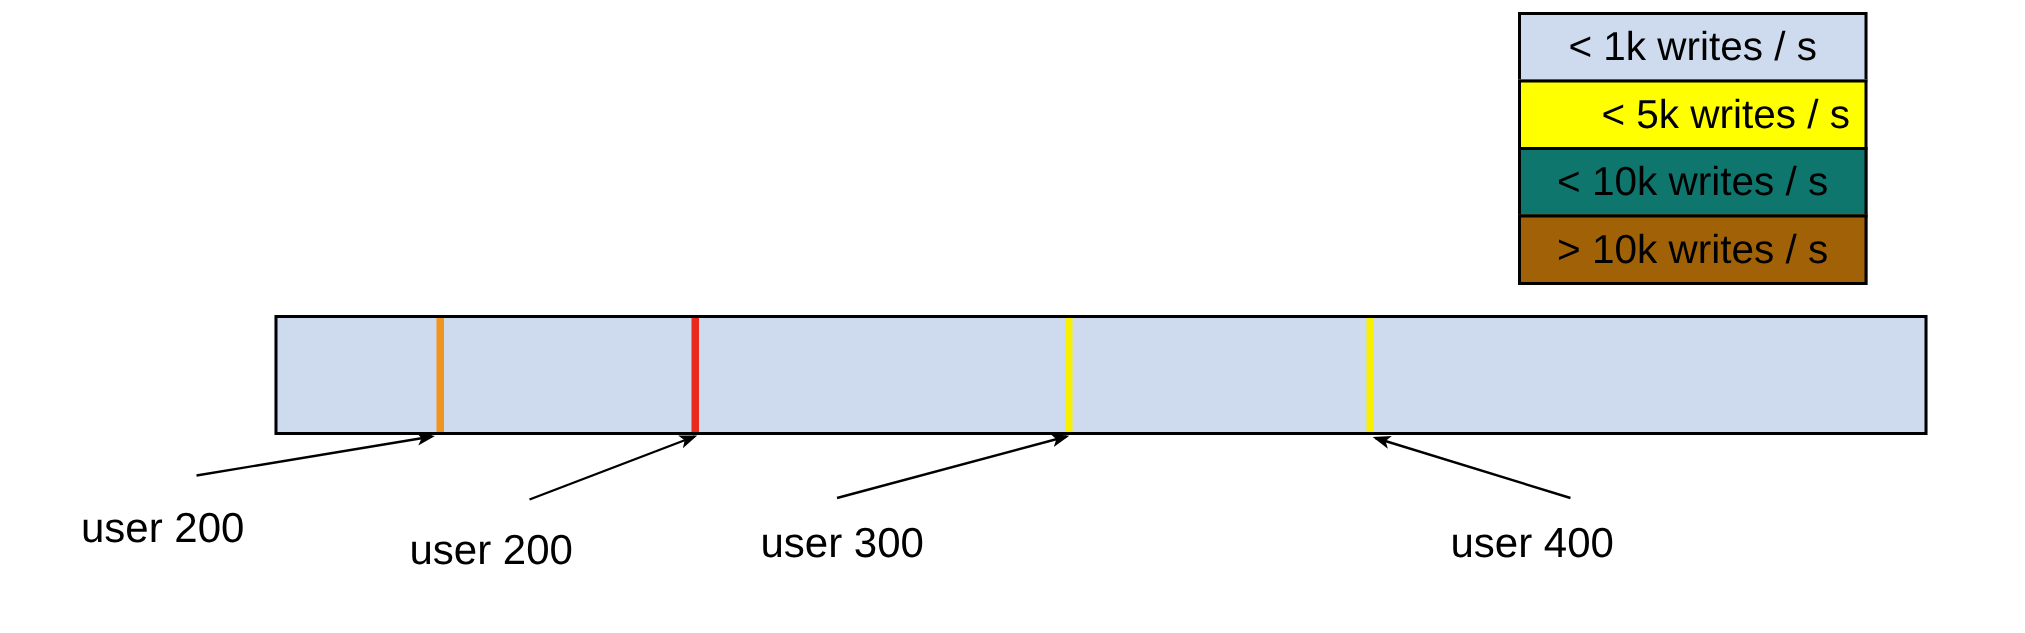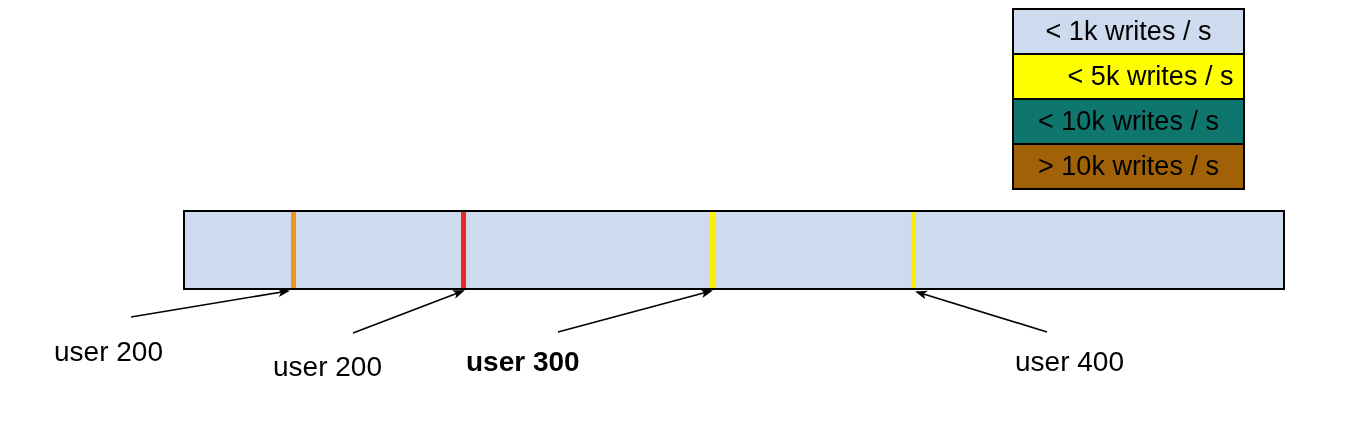--- a/index.html
+++ b/index.html
@@ -93,16 +93,16 @@
       </marker>
     </defs>
   <line x1="131" y1="317" x2="288" y2="291" marker-end="url(#ah)"></line>
       <line x1="353" y1="333" x2="463" y2="291" marker-end="url(#ah)"></line>
       <line x1="558" y1="332" x2="711" y2="291" marker-end="url(#ah)"></line>
       <line x1="1047" y1="332" x2="917" y2="292" marker-end="url(#ah)"></line>
     </svg>
 
   <div class="user-label" style="left: 54px; top: 338px;">user 200</div>
   <div class="user-label" style="left: 273px; top: 353px;">user 200</div>
-  <div class="user-label" style="left: 466px; top: 348px; font-weight: bold;">user 300</div>
-  <div class="user-label" style="left: 967px; top: 348px; margin-left: 48px;">user 400</div>
+  <div class="user-label" style="left: 507px; top: 348px;">user 300</div>
+  <div class="user-label" style="left: 967px; top: 348px;">user 400</div>
 
 </div>
 
 </body></html>

